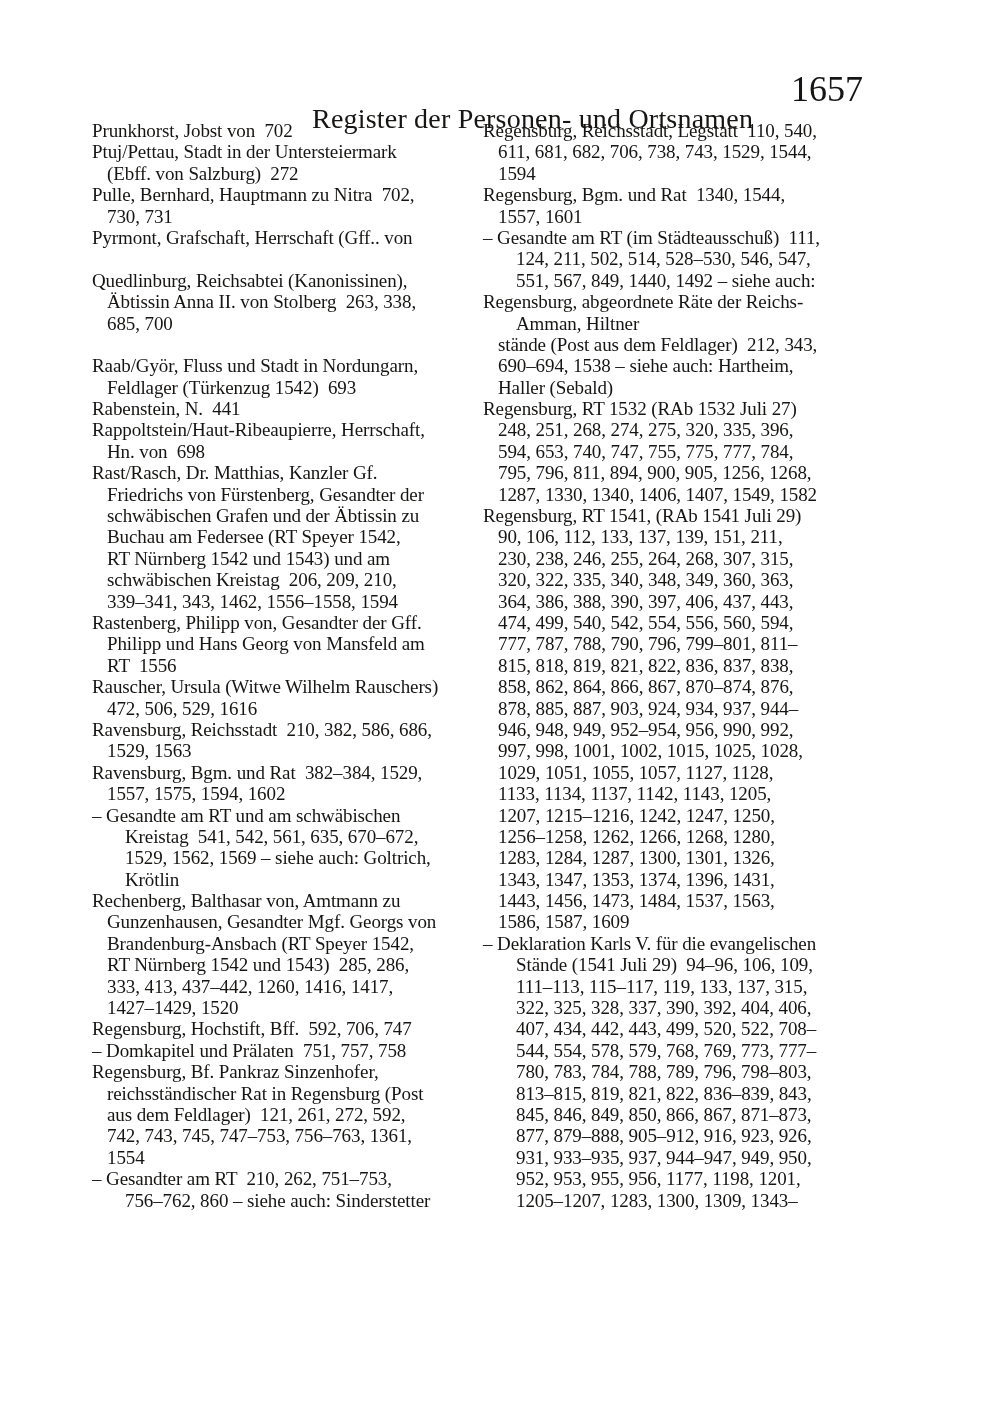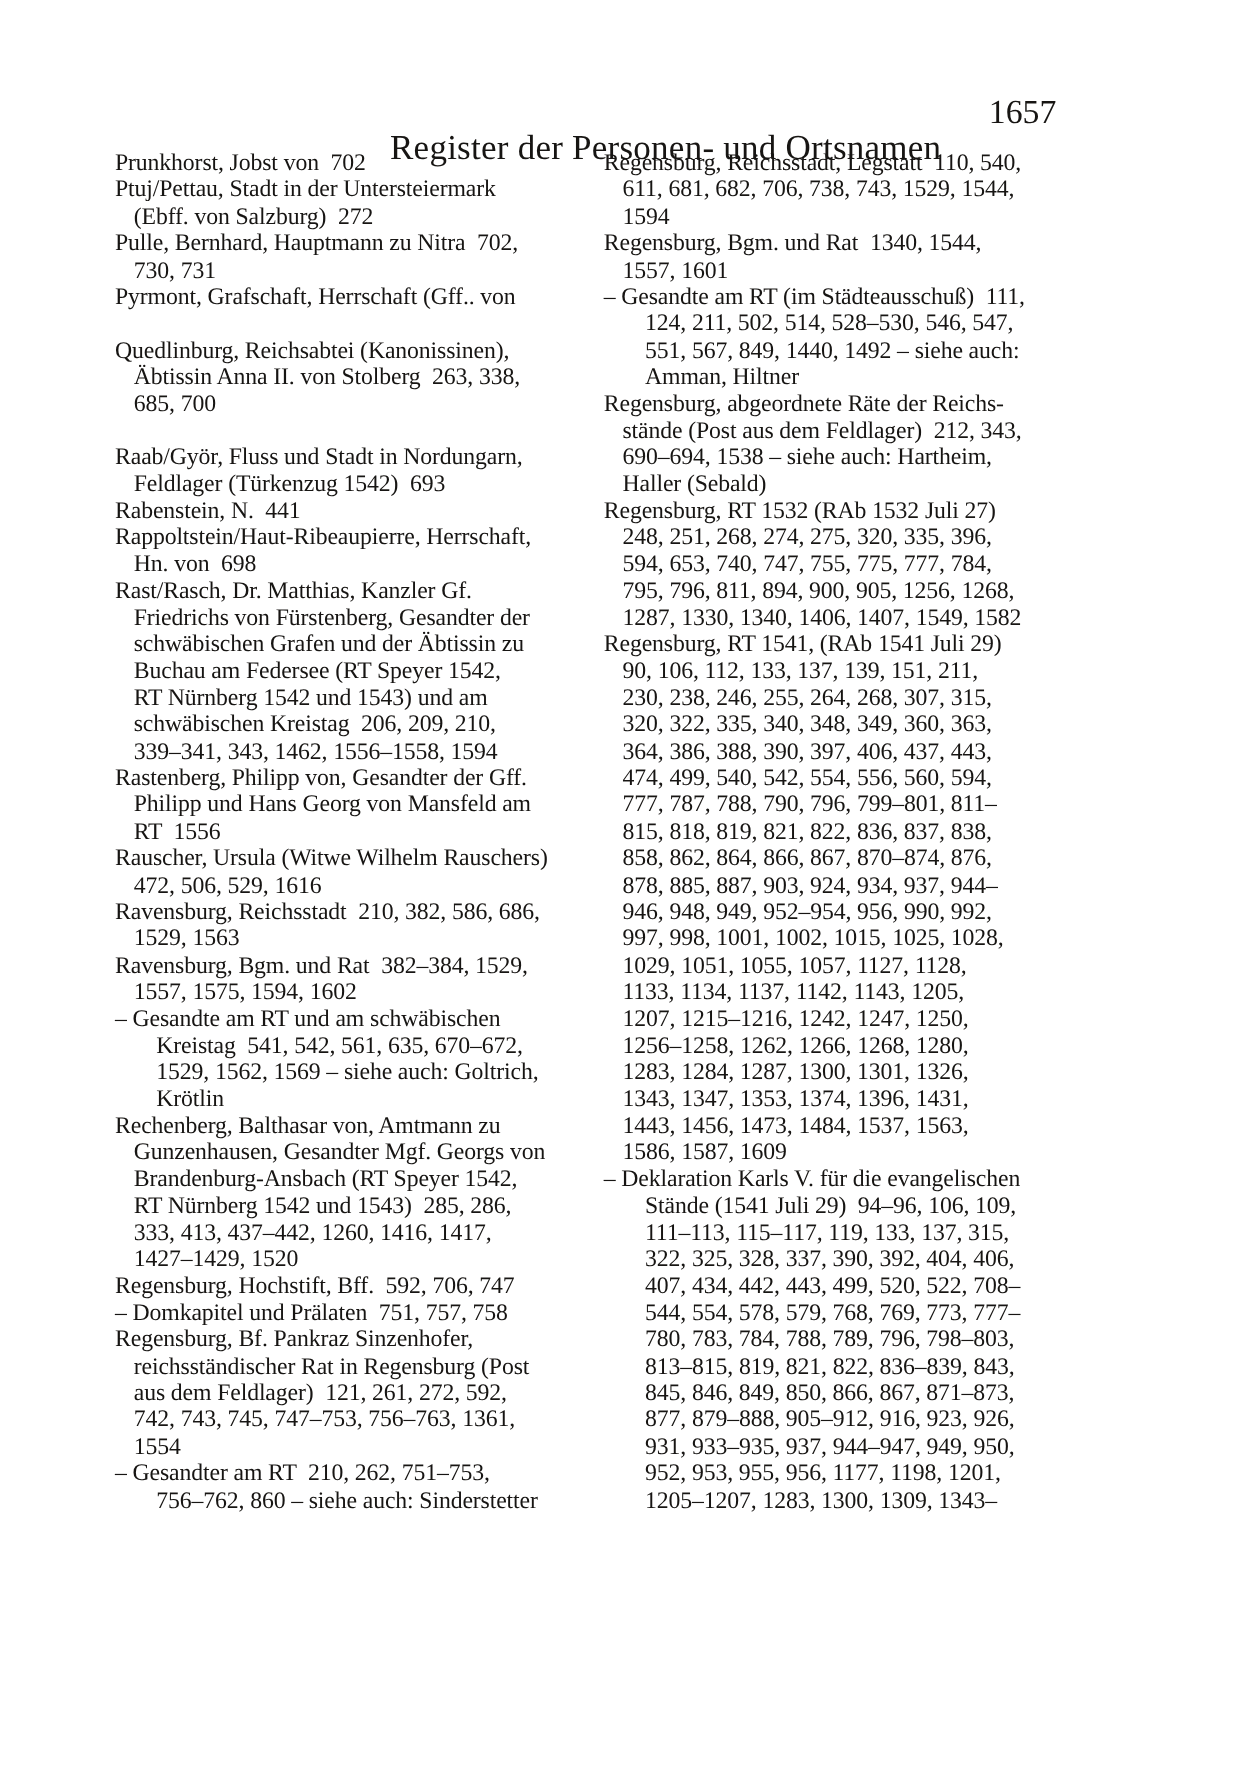--- a/index.html
+++ b/index.html
@@ -27,21 +27,21 @@
     font-size: 28px;
     line-height: 24px;
     letter-spacing: 0.2px;
     white-space: pre;
     margin-top: 25px;
   }
   .page-number {
     position: absolute;
     top: 74px;
     left: 791px;
-    font-size: 27px;
+    font-size: 36px;
     line-height: 30px;
     white-space: pre;
   }
   .column {
     position: absolute;
     top: 120px;
   }
   .column.left  { left: 92px;  width: 388px; }
   .column.right { left: 483px; width: 432px; }
   .line {
@@ -116,22 +116,22 @@
     </div>
   <div class="column right" id="right-column">
       <div class="line ind0">Regensburg, Reichsstadt, Legstatt  110, 540,</div>
       <div class="line ind1">611, 681, 682, 706, 738, 743, 1529, 1544,</div>
       <div class="line ind1">1594</div>
       <div class="line ind0">Regensburg, Bgm. und Rat  1340, 1544,</div>
       <div class="line ind1">1557, 1601</div>
       <div class="line ind0">– Gesandte am RT (im Städteausschuß)  111,</div>
       <div class="line ind2">124, 211, 502, 514, 528–530, 546, 547,</div>
       <div class="line ind2">551, 567, 849, 1440, 1492 – siehe auch:</div>
+      <div class="line ind0">Regensburg, abgeordnete Räte der Reichs-</div>
       <div class="line ind2">Amman, Hiltner</div>
-      <div class="line ind0">Regensburg, abgeordnete Räte der Reichs-</div>
       <div class="line ind1">stände (Post aus dem Feldlager)  212, 343,</div>
       <div class="line ind1">690–694, 1538 – siehe auch: Hartheim,</div>
       <div class="line ind1">Haller (Sebald)</div>
       <div class="line ind0">Regensburg, RT 1532 (RAb 1532 Juli 27)</div>
       <div class="line ind1">248, 251, 268, 274, 275, 320, 335, 396,</div>
       <div class="line ind1">594, 653, 740, 747, 755, 775, 777, 784,</div>
       <div class="line ind1">795, 796, 811, 894, 900, 905, 1256, 1268,</div>
       <div class="line ind1">1287, 1330, 1340, 1406, 1407, 1549, 1582</div>
       <div class="line ind0">Regensburg, RT 1541, (RAb 1541 Juli 29)</div>
       <div class="line ind1">90, 106, 112, 133, 137, 139, 151, 211,</div>

